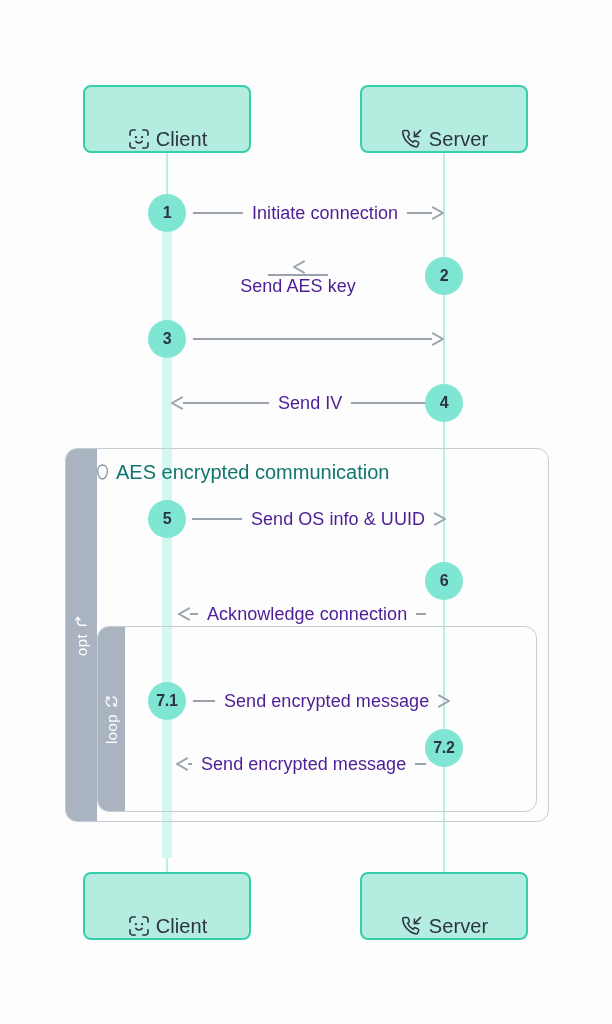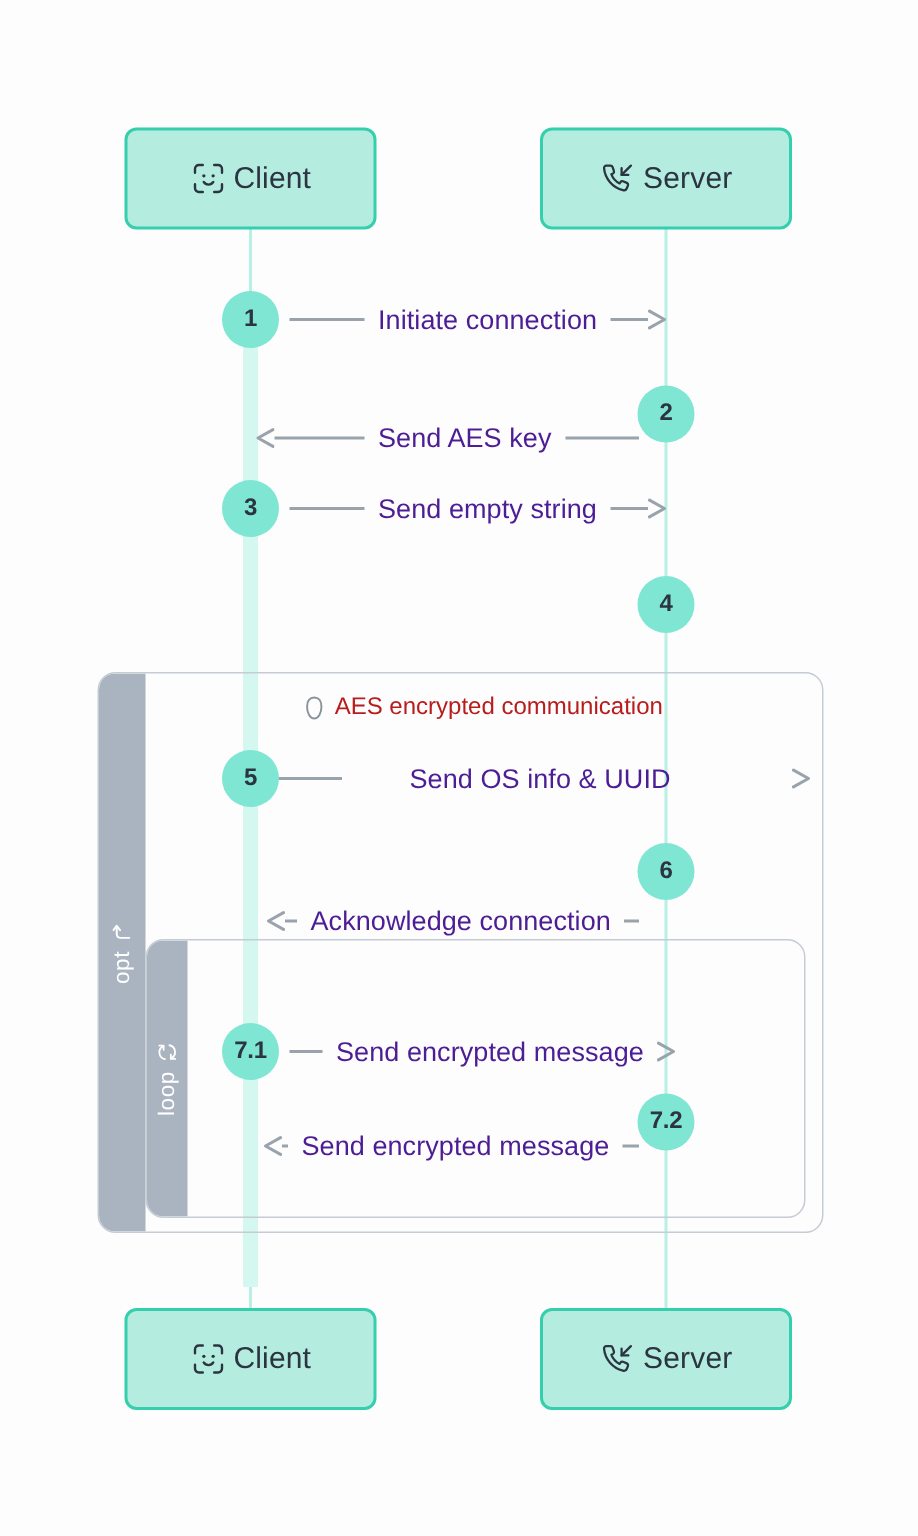--- a/index.html
+++ b/index.html
@@ -35,21 +35,21 @@
   }
 
   
   .participant {
     position: absolute;
     box-sizing: border-box;
     background: #b4ecdf;
     border: 2px solid #35cfae;
     border-radius: 8px;
     display: flex;
-    align-items: center;
+    align-items: flex-end;
     justify-content: center;
     gap: 5px;
     color: #2b3440;
   }
   .participant .p-label {
     font-size: 20px;
     font-weight: 500;
     letter-spacing: 0.1px;
     color: #2b3440;
     white-space: nowrap;
@@ -90,24 +90,23 @@
     gap: 6px;
     color: #ffffff;
     font-size: 15px;
     font-weight: 400;
     letter-spacing: 0.4px;
   }
   .fragment-title {
     position: absolute;
     display: flex;
     align-items: center;
-    justify-content: center;
     gap: 7px;
-    color: #b91c1c;
-    font-size: 16px;
+    color: #0f766e;
+    font-size: 20px;
     white-space: nowrap;
   }
 
   
   .msg {
     position: absolute;
     display: flex;
     align-items: center;
     height: 24px;
   }
@@ -223,44 +222,53 @@
     <div class="msg-line" style="width:50px;"></div>
     <div class="msg-text">Initiate connection</div>
     <div class="msg-line" style="flex:1 1 auto;"></div>
     <span class="msg-head">
       <svg width="13" height="14" viewBox="0 0 13 14" fill="none">
         <path d="M1 1.4 L11 7 L1 12.6" stroke="#9aa3ac" stroke-width="2" stroke-linecap="round" stroke-linejoin="round" fill="none"></path>
       </svg>
     </span>
   </div>
 
-  <div class="msg" style="left:170px; top:280px; width:256px;">
+  <div class="msg" style="left:170px; top:260px; width:256px;flex-direction:column;">
     <span class="msg-head">
       <svg width="13" height="14" viewBox="0 0 13 14" fill="none">
         <path d="M12 1.4 L2 7 L12 12.6" stroke="#9aa3ac" stroke-width="2" stroke-linecap="round" stroke-linejoin="round" fill="none"></path>
       </svg>
     </span>
     <div class="msg-line" style="width:60px;"></div>
     <div class="msg-text">Send AES key</div>
     <div class="msg-line" style="flex:1 1 auto;"></div>
   </div>
 
   <div class="msg" style="left:193px; top:327px; width:252px;">
     <div class="msg-line" style="width:50px;"></div>
-    <div class="msg-text">Send empty string</div>
     <div class="msg-line" style="flex:1 1 auto;"></div>
     <span class="msg-head">
       <svg width="13" height="14" viewBox="0 0 13 14" fill="none">
         <path d="M1 1.4 L11 7 L1 12.6" stroke="#9aa3ac" stroke-width="2" stroke-linecap="round" stroke-linejoin="round" fill="none"></path>
       </svg>
     </span>
   </div>
 
-
-  <div class="msg" style="left:178px; top:507px; width:252px;gap:36px;">
+  <div class="msg" style="left:170px; top:391px; width:256px;">
+    <span class="msg-head">
+      <svg width="13" height="14" viewBox="0 0 13 14" fill="none">
+        <path d="M12 1.4 L2 7 L12 12.6" stroke="#9aa3ac" stroke-width="2" stroke-linecap="round" stroke-linejoin="round" fill="none"></path>
+      </svg>
+    </span>
+    <div class="msg-line" style="width:86px;"></div>
+    <div class="msg-text">Send IV</div>
+    <div class="msg-line" style="flex:1 1 auto;"></div>
+  </div>
+
+  <div class="msg" style="left:192px; top:507px; width:252px;">
     <div class="msg-line" style="width:50px;"></div>
     <div class="msg-text">Send OS info &amp; UUID</div>
     <div class="msg-line" style="flex:1 1 auto;"></div>
     <span class="msg-head">
       <svg width="13" height="14" viewBox="0 0 13 14" fill="none">
         <path d="M1 1.4 L11 7 L1 12.6" stroke="#9aa3ac" stroke-width="2" stroke-linecap="round" stroke-linejoin="round" fill="none"></path>
       </svg>
     </span>
   </div>
 

